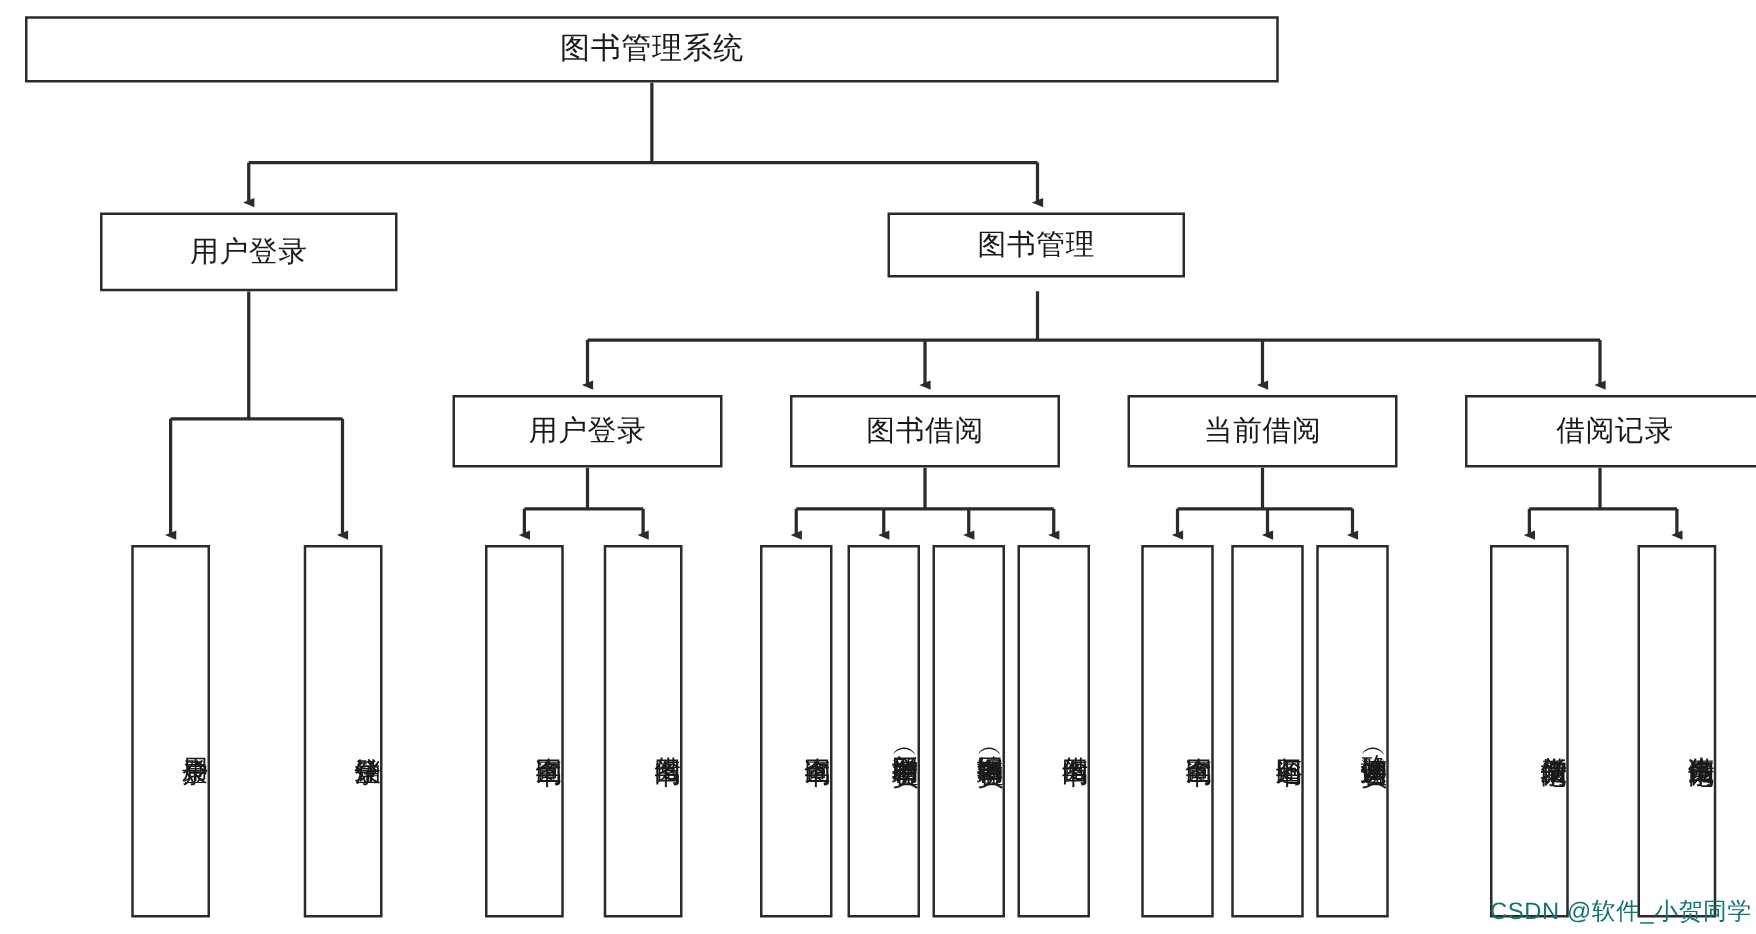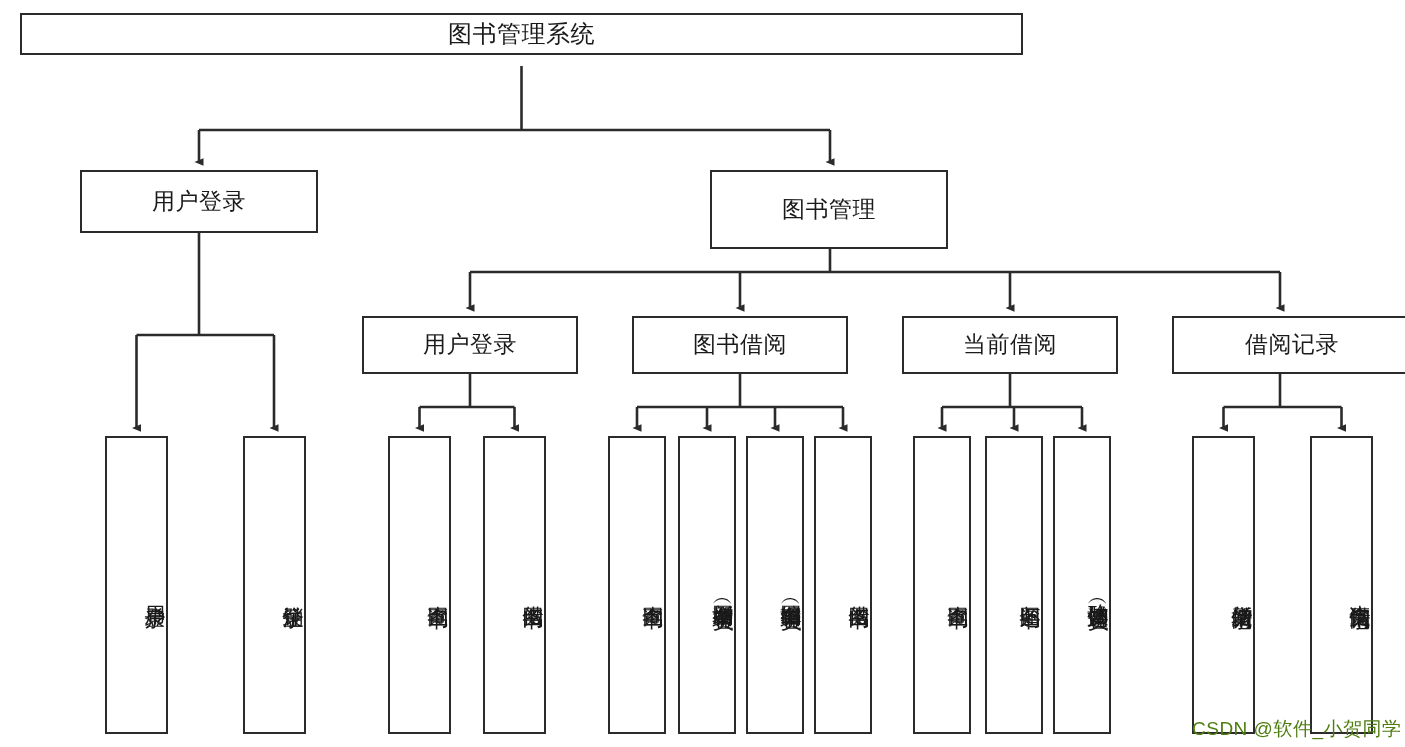--- a/index.html
+++ b/index.html
@@ -117,39 +117,39 @@
       <path d="M1014,407 L1014,428" marker-end="url(#arrowhead)"></path>
       <path d="M1082,407 L1082,428" marker-end="url(#arrowhead)"></path>
 
       <path d="M1280,374 L1280,407"></path>
       <path d="M1223.5,407 L1341.5,407"></path>
       <path d="M1223.5,407 L1223.5,428" marker-end="url(#arrowhead)"></path>
       <path d="M1341.5,407 L1341.5,428" marker-end="url(#arrowhead)"></path>
     </g>
   </svg>
 
-  <div class="node-box root" id="box-root" style="left: 20px; top: 13px; width: 1003px; height: 42px;">图书管理系统</div>
+  <div class="node-box root" id="box-root" style="left: 20px; top: 13px; width: 1003px; height: 53px;">图书管理系统</div>
 
   <div class="node-box level1" style="left: 80px; top: 170px; width: 238px; height: 63px;">用户登录</div>
-  <div class="node-box level1" style="left: 710px; top: 170px; width: 238px; height: 79px;">图书管理</div>
+  <div class="node-box level1" style="left: 710px; top: 170px; width: 238px; height: 52px;">图书管理</div>
 
   <div class="node-box level2" style="left: 362px; top: 316px; width: 216px; height: 58px;">用户登录</div>
   <div class="node-box level2" style="left: 902px; top: 316px; width: 216px; height: 58px;">当前借阅</div>
   <div class="node-box level2" style="left: 632px; top: 316px; width: 216px; height: 58px;">图书借阅</div>
   <div class="node-box level2" style="left: 1172px; top: 316px; width: 240px; height: 58px;">借阅记录</div>
 
   <div class="node-box vertical" style="left: 105px; top: 436px; width: 63px; height: 298px;">用户登录</div>
   <div class="node-box vertical" style="left: 243px; top: 436px; width: 63px; height: 298px;">注销登录</div>
   <div class="node-box vertical" style="left: 388px; top: 436px; width: 63px; height: 298px;">查询图书</div>
   <div class="node-box vertical" style="left: 483px; top: 436px; width: 63px; height: 298px;">借阅图书</div>
   <div class="node-box vertical" style="left: 608px; top: 436px; width: 58px; height: 298px;">查询图书</div>
   <div class="node-box vertical" style="left: 678px; top: 436px; width: 58px; height: 298px;">新增图书（管理员）</div>
   <div class="node-box vertical" style="left: 746px; top: 436px; width: 58px; height: 298px;">编辑图书（管理员）</div>
   <div class="node-box vertical" style="left: 814px; top: 436px; width: 58px; height: 298px;">借阅图书</div>
   <div class="node-box vertical" style="left: 913px; top: 436px; width: 58px; height: 298px;">查询图书</div>
   <div class="node-box vertical" style="left: 985px; top: 436px; width: 58px; height: 298px;">归还图书</div>
   <div class="node-box vertical" style="left: 1053px; top: 436px; width: 58px; height: 298px;">确认归还（管理员）</div>
   <div class="node-box vertical" style="left: 1192px; top: 436px; width: 63px; height: 298px;">新增借阅记录</div>
   <div class="node-box vertical" style="left: 1310px; top: 436px; width: 63px; height: 298px;">查询借阅记录</div>
 
-  <div class="watermark" style="left: 1192px; top: 716px; color: #4d7c0f;">CSDN @软件_小贺同学</div>
+  <div class="watermark" style="left: 1192px; top: 716px; color: #0f766e;">CSDN @软件_小贺同学</div>
 
 </div>
 
 </body></html>

